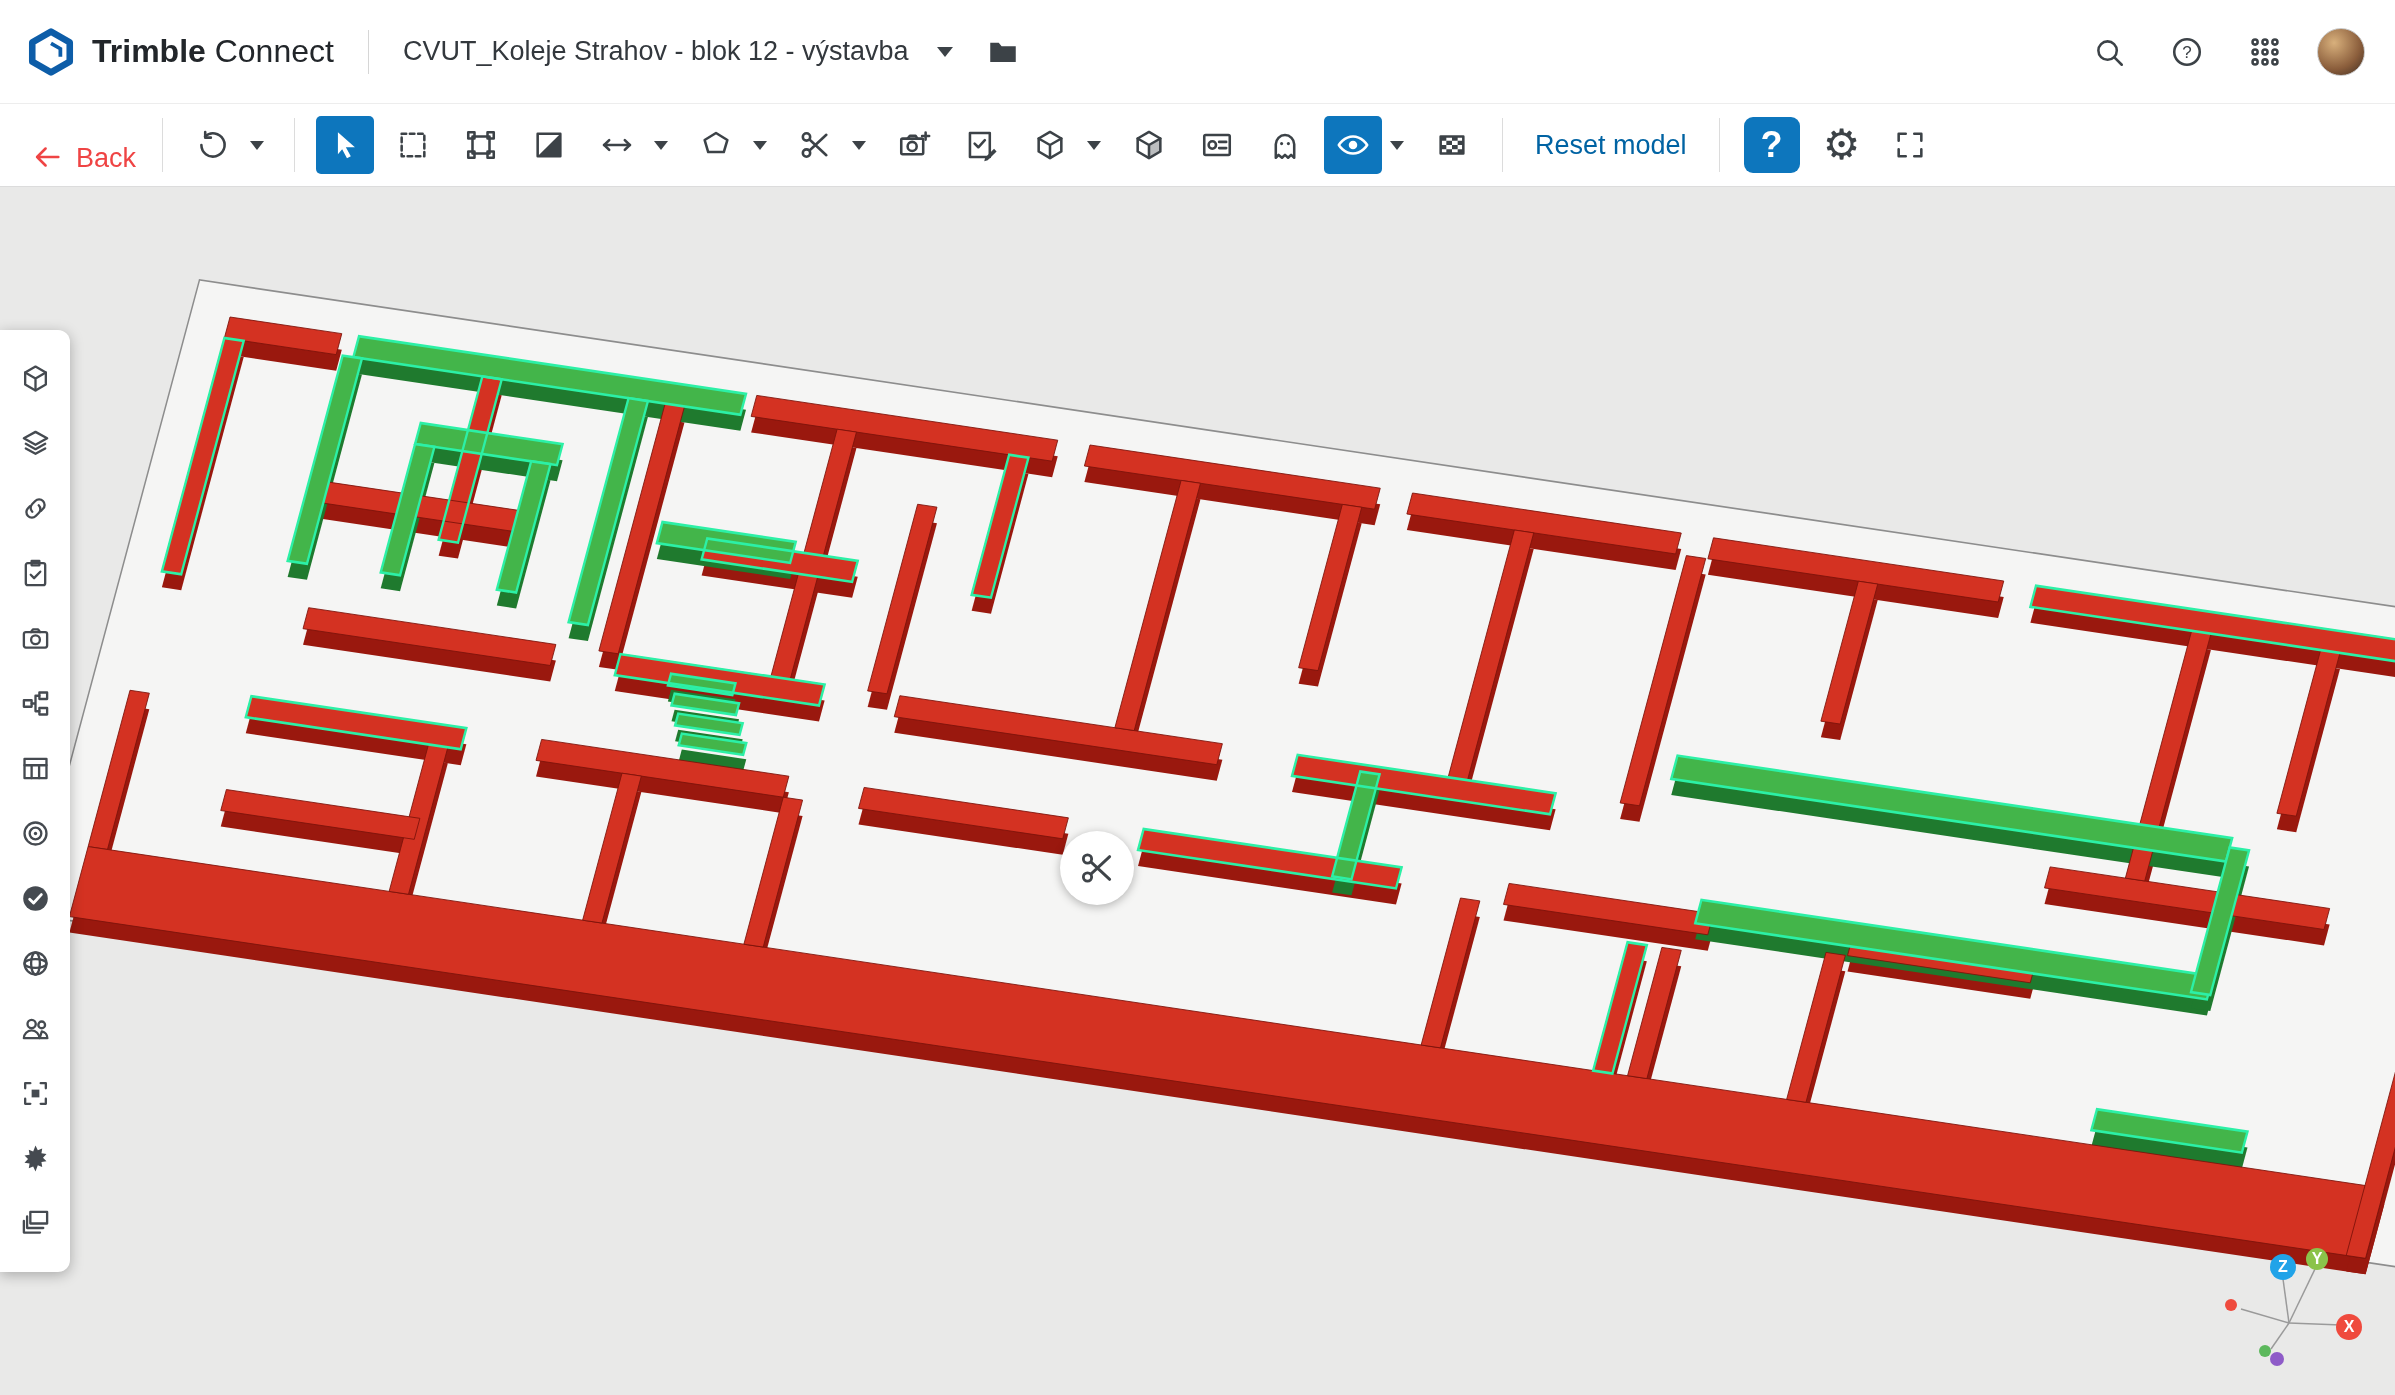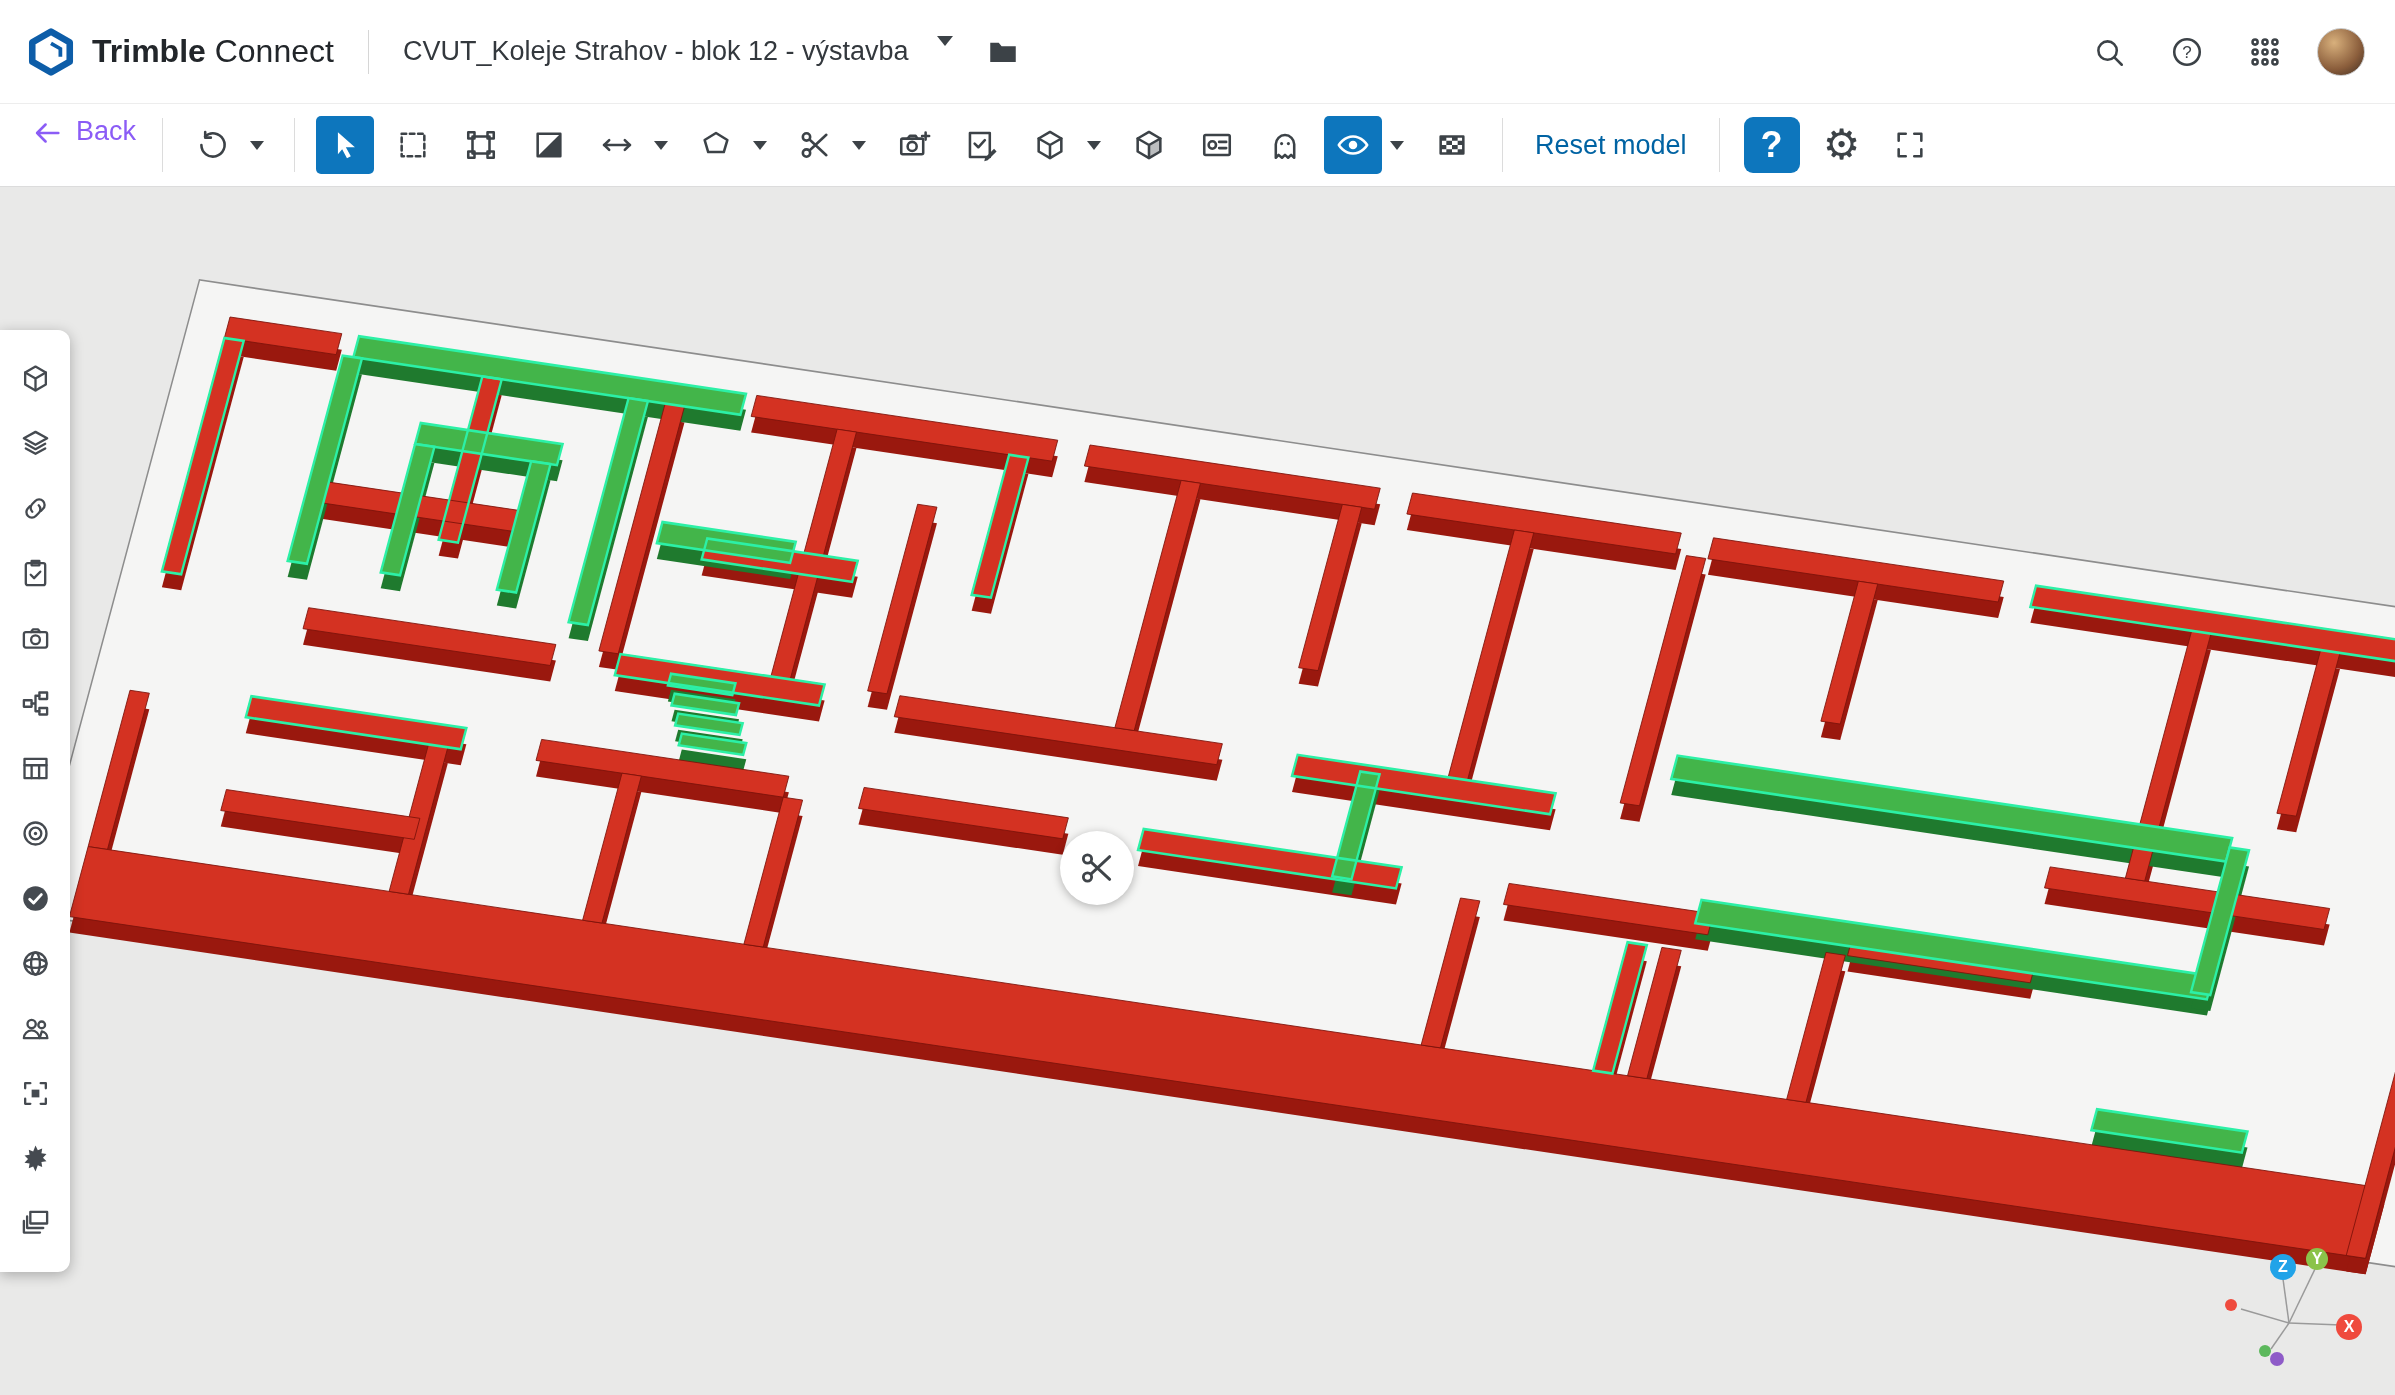--- a/index.html
+++ b/index.html
@@ -7,21 +7,21 @@
     font-family:"Liberation Sans", sans-serif; background:#e9e9e8; }
   .app { position:relative; width:2395px; height:1173px; }
 
   
   header { position:absolute; top:0; left:0; right:0; height:104px; background:#fff;
     display:flex; align-items:center; padding:0 30px 0 26px; border-bottom:1px solid #ededed; z-index:30; }
   .logo { width:50px; height:50px; display:flex; align-items:center; }
   .appname { font-size:32px; color:#22262a; margin-left:16px; white-space:nowrap; }
   .appname .b { font-weight:700; }
   .vdiv { width:1px; height:44px; background:#d6d6d6; margin:0 34px; }
-  .project { display:flex; gap:28px; cursor:pointer; }
+  .project { display:flex; align-items:center; gap:28px; cursor:pointer; }
   .project span.pname { font-size:27px; color:#33383d; white-space:nowrap; }
   .caret { width:0; height:0; border-left:8px solid transparent; border-right:8px solid transparent;
     border-top:10px solid #3c4247; }
   .caret.small { border-left-width:7px; border-right-width:7px; border-top-width:9px; }
   .folder { margin-left:44px; color:#3d464d; }
   .hspacer { flex:1; }
   .hicon { width:56px; height:56px; display:flex; align-items:center; justify-content:center;
     color:#3c4247; cursor:pointer; margin-left:22px; }
   .avatar { width:48px; height:48px; border-radius:50%; margin-left:24px; cursor:pointer;
     background:radial-gradient(circle at 35% 30%, #d8b07c 0 30%, #8a5d3b 70%, #4a3categor2 100%);
@@ -29,21 +29,21 @@
     border:1px solid #c9c9c9; }
 
   
   .toolbar { position:absolute; top:104px; left:0; right:0; height:83px; background:#fff;
     display:flex; align-items:center; padding:0 20px; border-bottom:1px solid #dcdcdc; z-index:30; }
   .tbtn { height:58px; min-width:58px; display:flex; align-items:center; justify-content:center;
     background:none; border:none; color:#3c4247; cursor:pointer; border-radius:5px; margin:0 5px; }
   .tbtn.active { background:#0d76bd; color:#fff; }
   .tbtn.caretbtn { min-width:32px; margin-left:-6px; }
   .tbtn .caret { border-top-color:currentColor; }
-  .backbtn { display:flex; align-items:flex-start; gap:12px; font-size:27px; color:#8b5cf6;
+  .backbtn { display:flex; align-items:flex-end; gap:12px; font-size:27px; color:#ef4444;
     background:none; border:none; cursor:pointer; padding:0 10px; height:58px; }
   .tdiv { width:1px; height:54px; background:#dcdcdc; margin:0 16px; }
   .resetlink { font-size:27px; color:#0063a3; background:none; border:none; cursor:pointer;
     white-space:nowrap; margin:4px 16px; }
   .helpbtn { width:56px; height:56px; border-radius:9px; background:#0d76bd; color:#fff;
     font-size:36px; font-weight:700; border:none; cursor:pointer; display:flex;
     align-items:center; justify-content:center; margin:0 8px; }
   .gearbtn { font-size:42px; line-height:1; }
 
   .i { width:34px; height:34px; fill:none; stroke:currentColor; stroke-width:1.8;

